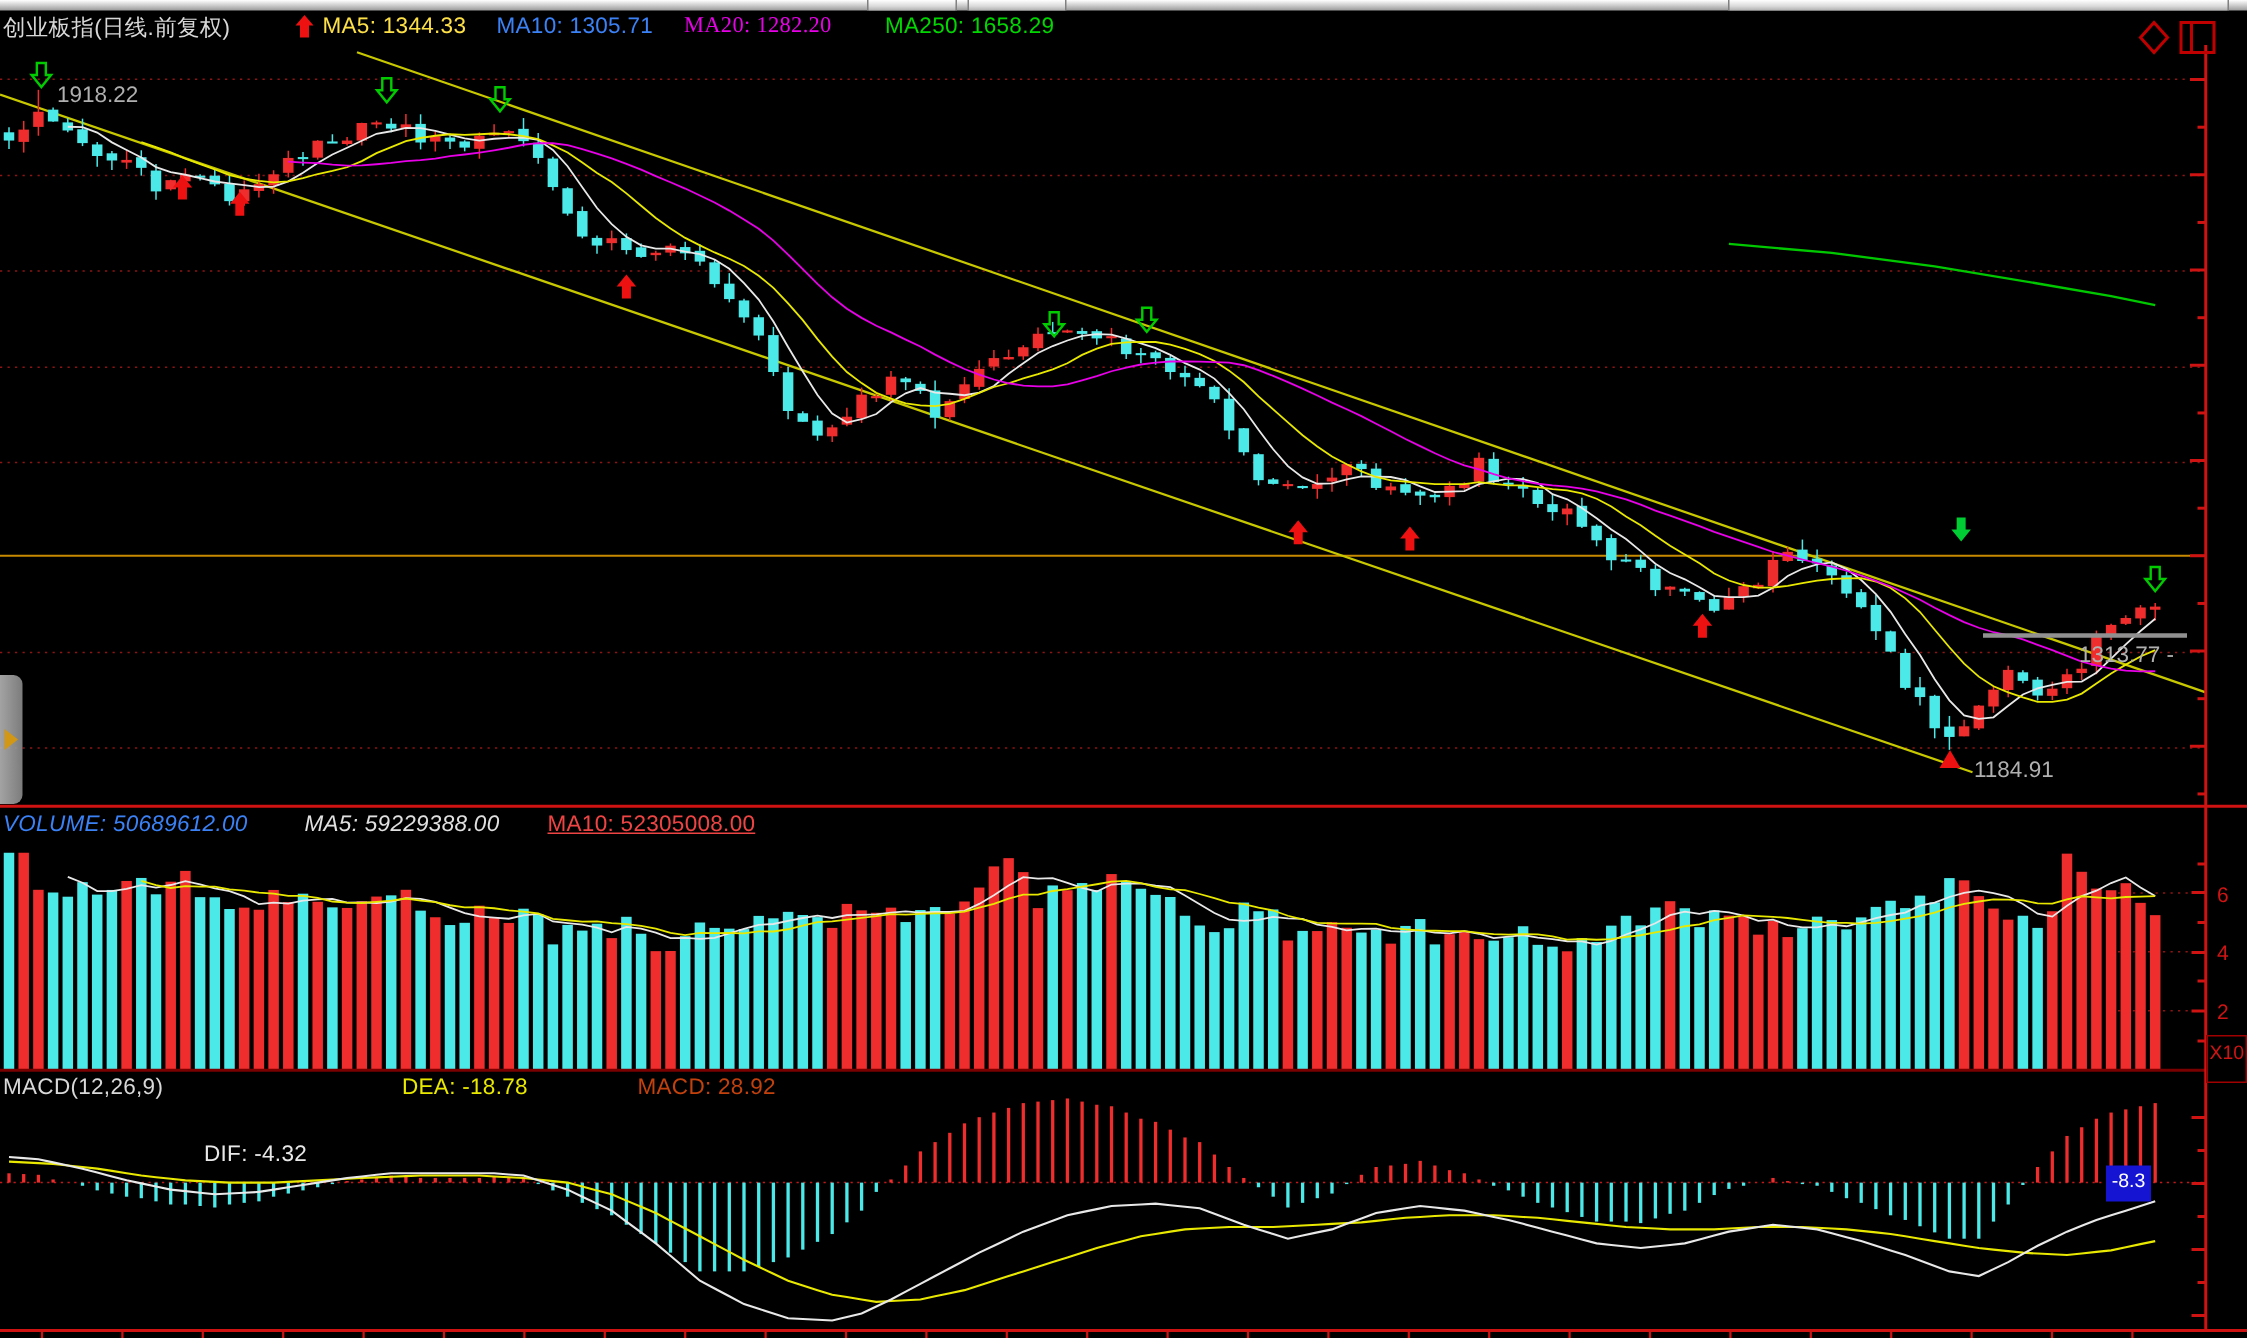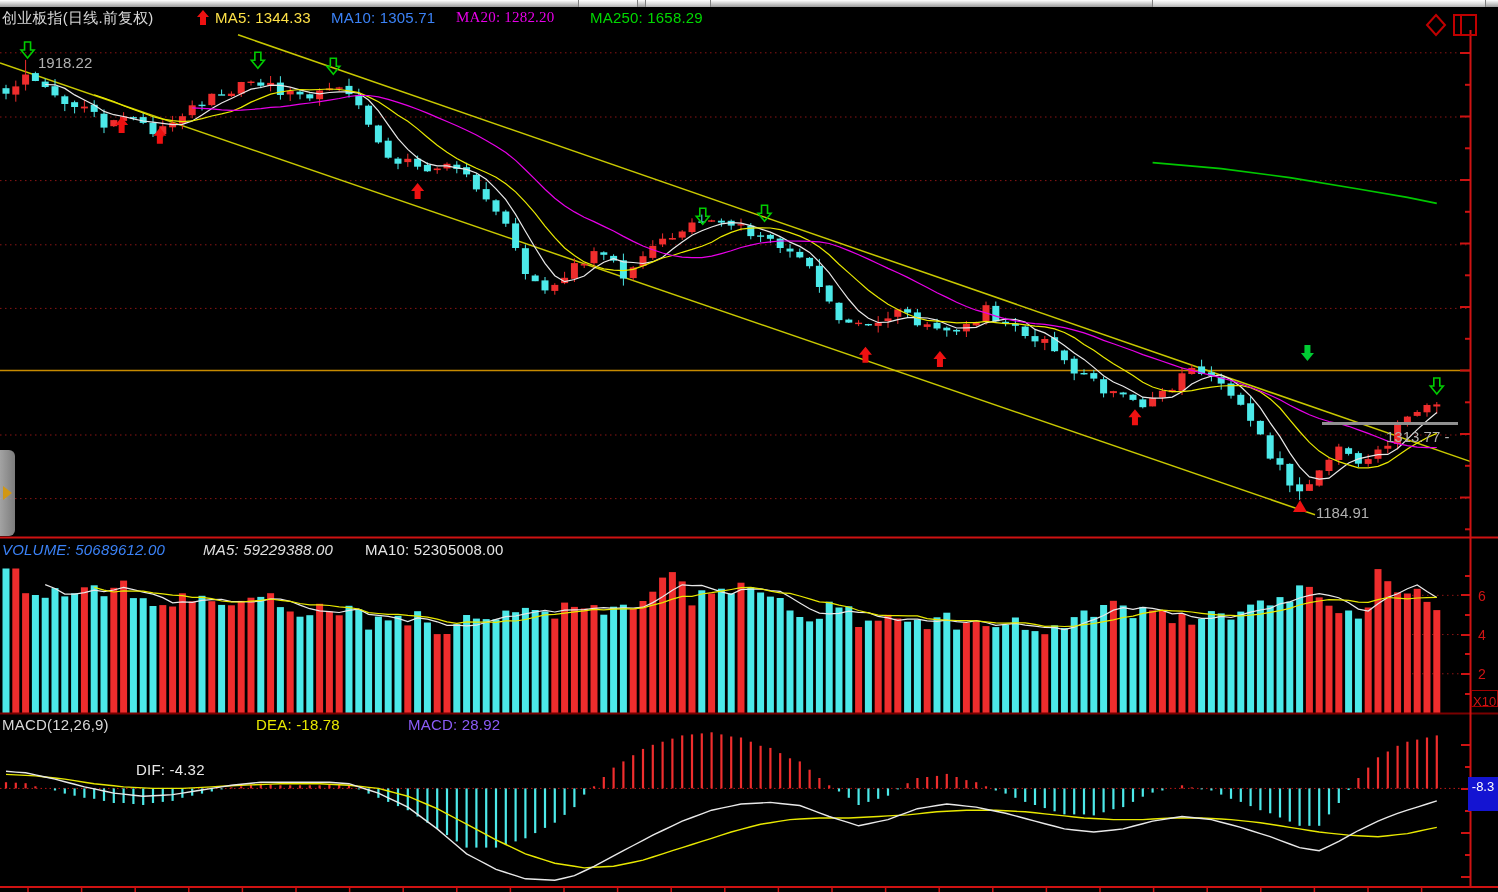--- a/index.html
+++ b/index.html
@@ -6,24 +6,24 @@
   html,body { width:1498px; height:892px; background:#000; overflow:hidden;
               font-family:"Liberation Sans", sans-serif; }
   #stage { position:relative; width:1498px; height:892px; background:#000; }
   #top-strip { position:absolute; left:0; top:0; width:1498px; height:7px;
                background:linear-gradient(#ffffff,#c9c9c9 55%,#9a9a9a); }
   .strip-seg { position:absolute; top:0; height:7px; background:linear-gradient(#ffffff,#d9d9d9 60%,#b0b0b0);
                border-left:1px solid #808080; border-right:1px solid #808080; }
   .hdr { position:absolute; white-space:nowrap; font-size:15px; letter-spacing:0.2px; z-index:30; }
   .hdr span { position:absolute; top:0; }
   #chart-svg { position:absolute; left:0; top:0; z-index:10; }
-  #x10-box { position:absolute; left:1471px; top:690px; width:27px; height:17px; z-index:40;
+  #x10-box { position:absolute; left:1471px; top:690px; width:27px; height:32px; z-index:40;
              color:#d01414; font-size:13px; border:1px solid #a00000; background:#000;
              line-height:21px; text-align:left; padding-left:1px; }
-  #macd-badge { position:absolute; left:1468px; top:777px; width:30px; height:34px; z-index:40;
+  #macd-badge { position:absolute; left:1404px; top:777px; width:30px; height:24px; z-index:40;
                 background:#1414d2; color:#ffffff; font-size:13px; line-height:19px; text-align:center; }
   .vol-tick { position:absolute; left:1478px; width:20px; height:14px; z-index:40;
               color:#d01414; font-size:14px; }
   #left-handle { position:absolute; left:0; top:450px; width:15px; height:86px; z-index:45;
                  background:linear-gradient(90deg,#b5b5b5,#8a8a8a); opacity:0.9;
                  border-radius:0 6px 6px 0; }
   #left-handle .tri { position:absolute; left:3px; top:36px; width:0; height:0;
                       border-top:7px solid transparent; border-bottom:7px solid transparent;
                       border-left:9px solid #e8a818; }
   #corner-icons { position:absolute; left:1424px; top:12px; z-index:40; }
@@ -48,28 +48,28 @@
     </span>
     <span style="left:215px;color:#fde047;text-align:center;">MA5: 1344.33</span>
     <span style="left:331px;color:#3b82f6;">MA10: 1305.71</span>
     <span style="left:456px;color:#e800e8;font-family:Liberation Serif, serif;">MA20: 1282.20</span>
     <span style="left:590px;color:#00d800;">MA250: 1658.29</span>
   </div>
 
   <div class="hdr" style="left:0;top:541px;">
     <span style="left:2px;color:#3b82f6;font-style:italic;">VOLUME: 50689612.00</span>
     <span style="left:203px;color:#e0e0e0;font-style:italic;">MA5: 59229388.00</span>
-    <span style="left:365px;color:#e5e5e5;">MA10: 52305008.00</span>
+    <span style="left:365px;color:#ef4444;text-decoration:underline;">MA10: 52305008.00</span>
   </div>
 
   <div class="hdr" style="left:0;top:716px;">
     <span style="left:2px;color:#d8d8d8;">MACD(12,26,9)</span>
     <span style="left:136px;color:#e8e8e8;margin-top:45px;">DIF: -4.32</span>
-    <span style="left:256px;color:#e8e800;">DEA: -18.78</span>
-    <span style="left:408px;color:#8b5cf6;">MACD: 28.92</span>
+    <span style="left:268px;color:#e8e800;">DEA: -18.78</span>
+    <span style="left:425px;color:#c2410c;">MACD: 28.92</span>
   </div>
 
   <div id="corner-icons">
     <svg width="60" height="28">
       <g>
         <path d="M12 3 L21 13 L12 23 L3 13 Z" fill="none" stroke="#c00000" stroke-width="2"></path>
       </g>
       <g>
         <rect x="30" y="3" width="22" height="20" fill="none" stroke="#c00000" stroke-width="2"></rect>
         <line x1="37" y1="3" x2="37" y2="23" stroke="#c00000" stroke-width="2"></line>

